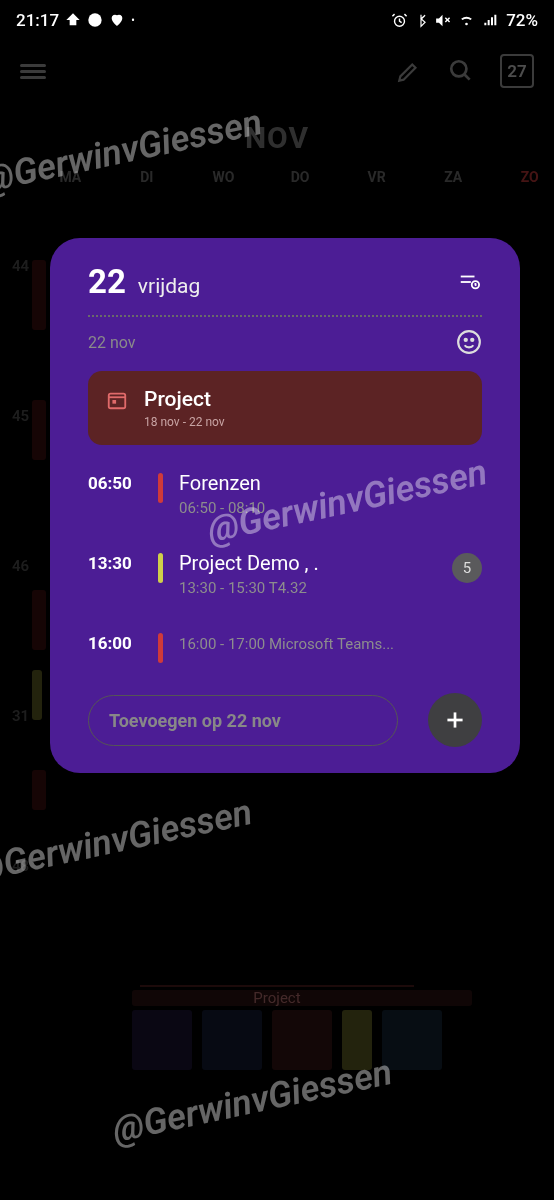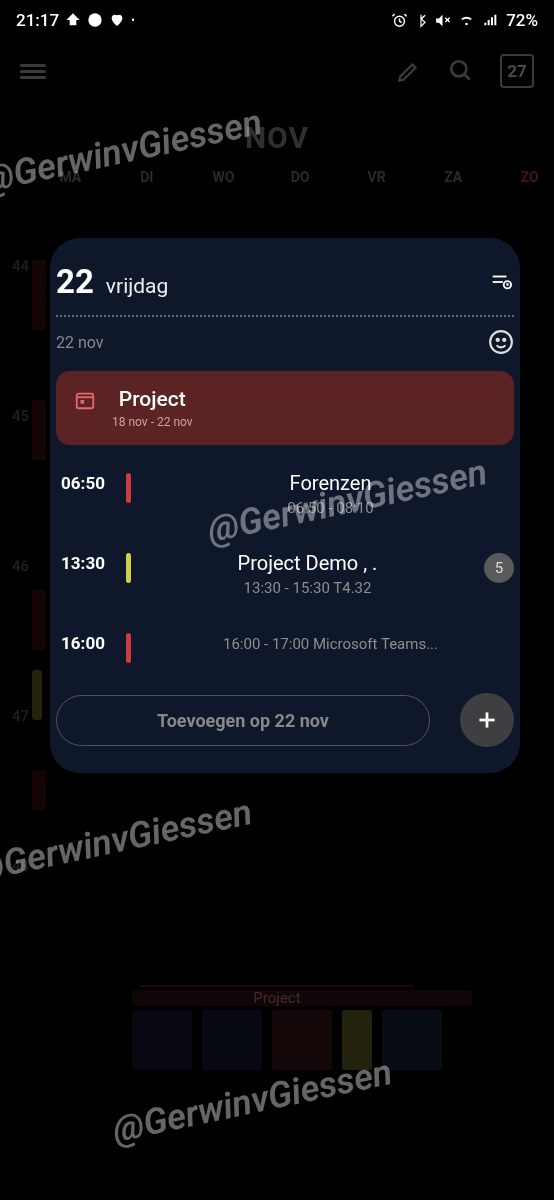--- a/index.html
+++ b/index.html
@@ -50,23 +50,22 @@
   .bg-bars {
     position: absolute; left: 32px; right: 6px; top: 230px; bottom: 0;
     opacity: 0.18; z-index: 0;
   }
   .bg-bars .bar {
     position: absolute; border-radius: 3px;
   }
   
   .day-panel {
     position: absolute; left: 50px; right: 34px; top: 238px;
-    background: #0f172a; border-radius: 30px; padding: 24px 6px 26px;
+    background: #4c1d95; border-radius: 30px; padding: 24px 38px 26px;
     z-index: 5;
-    text-align: center;
   }
   .day-header {
     display: flex; justify-content: space-between; align-items: baseline;
   }
   .day-header .day-num { font-size: 33px; font-weight: 700; }
   .day-header .day-name { font-size: 21px; font-weight: 400; margin-left: 8px; color: #eee; }
   .dotted {
     border-top: 2px dotted #6a6a6a; margin: 14px 0 12px;
   }
   .sub-row {
@@ -195,21 +194,21 @@
   <span>DO</span>
   <span>VR</span>
   <span>ZA</span>
   <span class="sun">ZO</span>
 </div>
 
 <div class="week-nums">
   <div>44</div>
   <div>45</div>
   <div>46</div>
-  <div>47</div>
+  <div>31</div>
   <div>48</div>
 </div>
 
 <div class="bg-bars">
   <div class="bar" style="left:0;top:30px;width:14px;height:70px;background:#7a2020"></div>
   <div class="bar" style="left:0;top:170px;width:14px;height:60px;background:#7a2020"></div>
   <div class="bar" style="left:0;top:360px;width:14px;height:60px;background:#7a2020"></div>
   <div class="bar" style="left:0;top:440px;width:10px;height:50px;background:#c2c24a"></div>
   <div class="bar" style="left:0;top:540px;width:14px;height:40px;background:#7a2020"></div>
   <div class="bar" style="left:100px;top:760px;width:340px;height:16px;background:#5c2324"></div>

